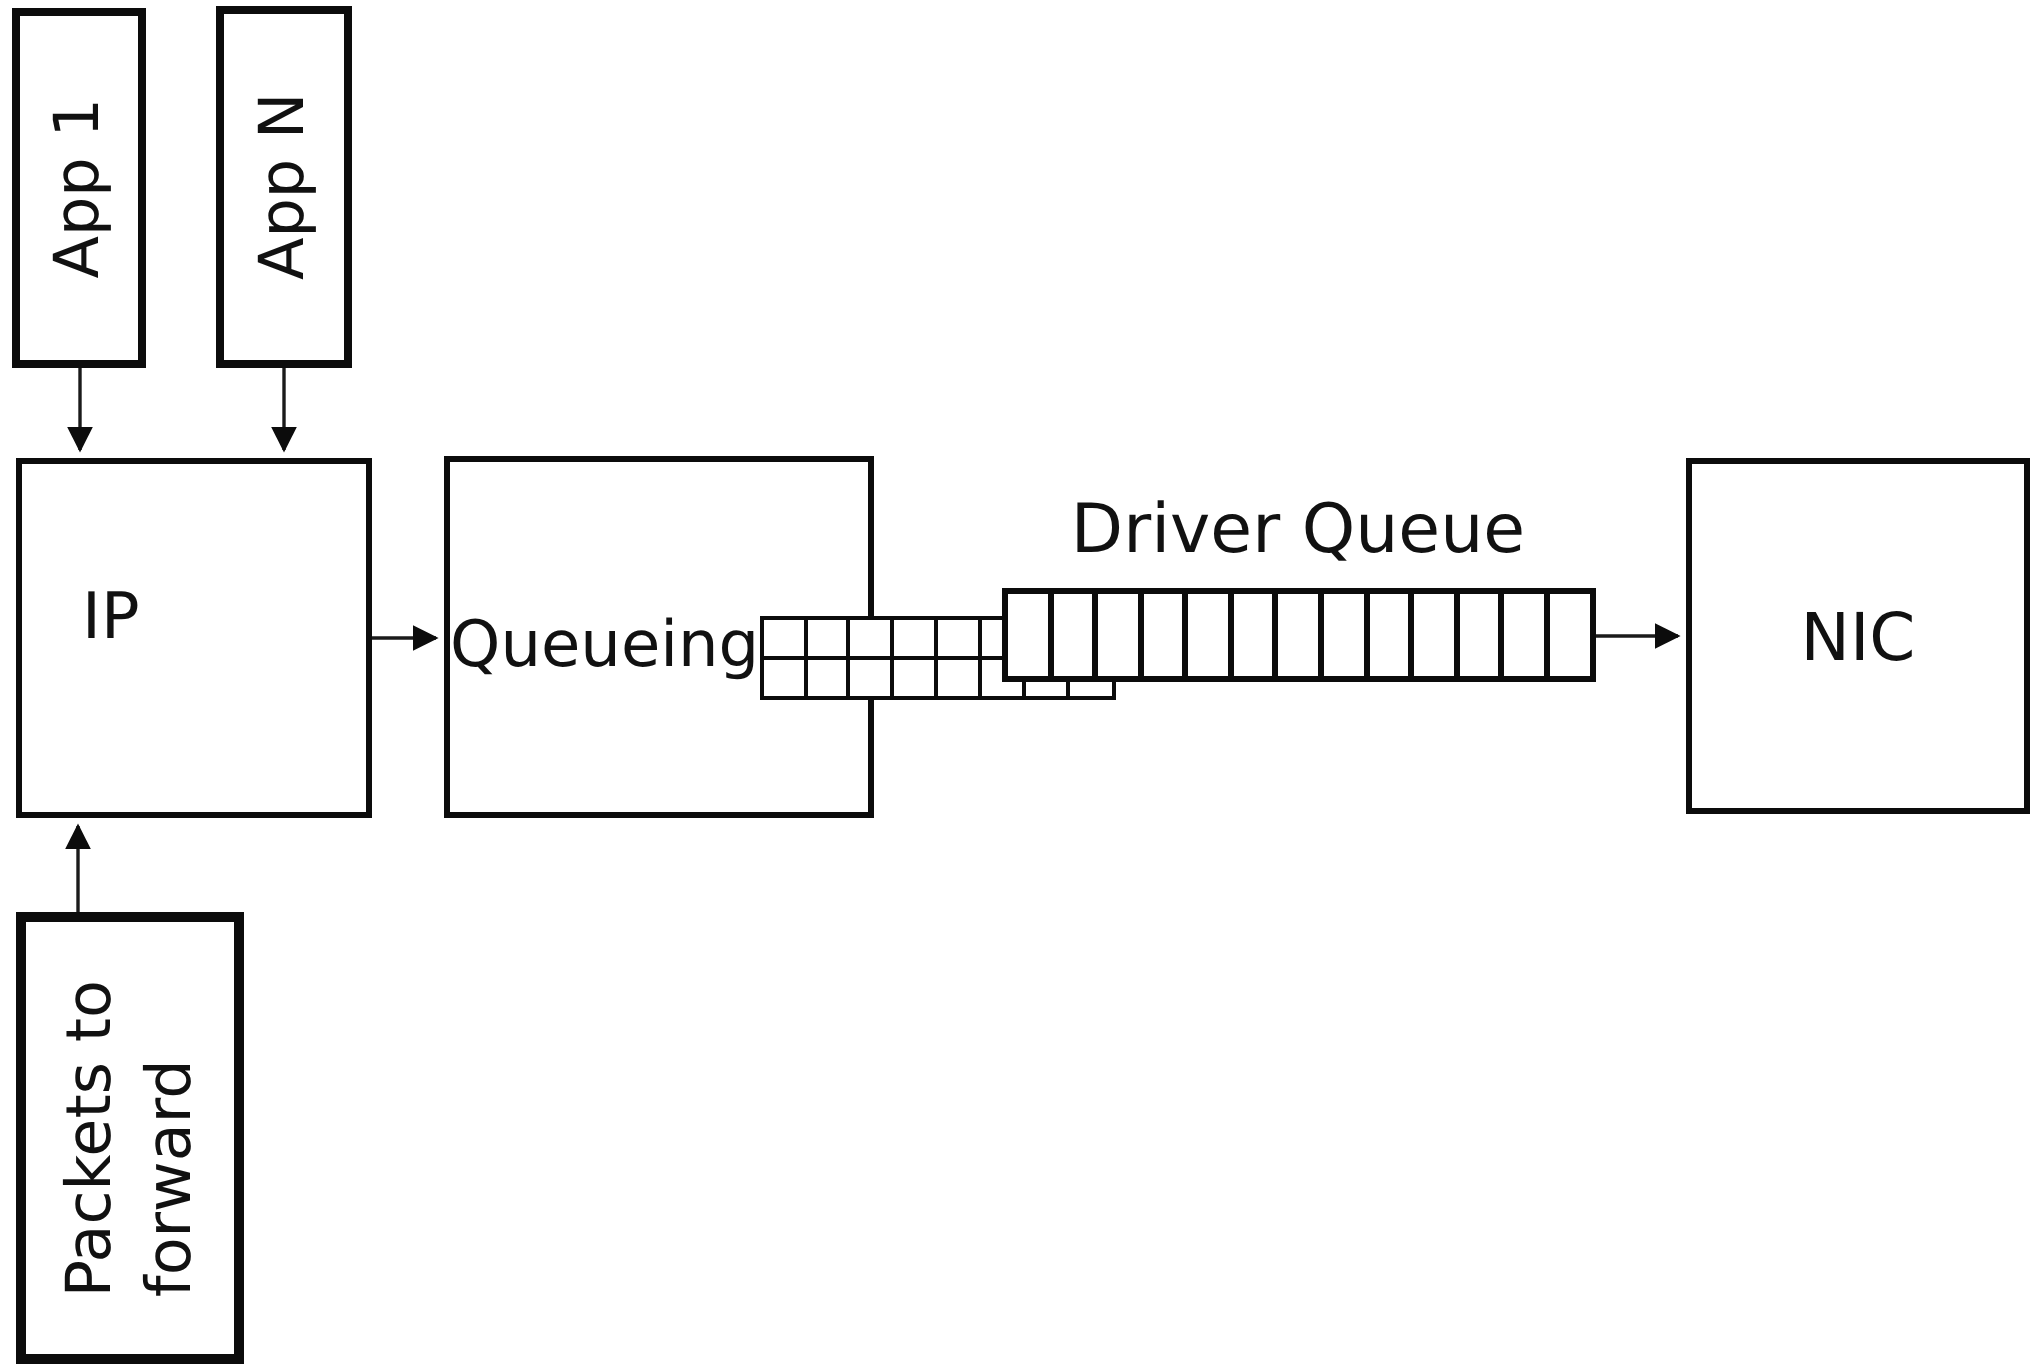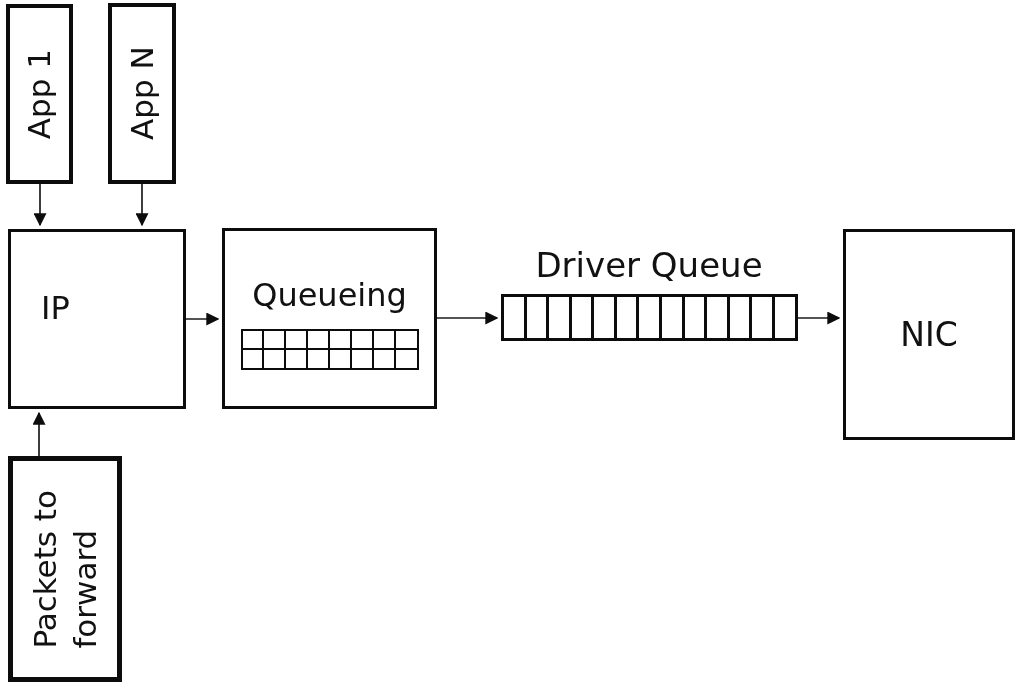--- a/index.html
+++ b/index.html
@@ -36,22 +36,22 @@
   .ip-label {
     font-size: 32px;
     line-height: 1.42;
     padding-left: 30px;
     transform: translateY(-10px);
   }
   
   .packets-box { border-width: 5px; }
   
   .qdisc-box {
-    flex-direction: column;
-    justify-content: center;
+    flex-direction: row;
+    justify-content: flex-start;
     padding-top: 8px;
   }
   .qdisc-title {
     font-size: 32px;
     line-height: 1.28;
     text-align: center;
   }
   .qdisc-grid { margin-top: 13px; }
   .qrow { display: flex; width: 178px; }
   .qrow + .qrow { margin-top: -2.5px; }
@@ -176,17 +176,17 @@
       <div class="dcell"></div>
       <div class="dcell"></div>
       <div class="dcell"></div>
       <div class="dcell"></div>
       <div class="dcell"></div>
       <div class="dcell"></div>
       <div class="dcell"></div>
       <div class="dcell"></div>
     </div>
 
-  <div class="box" style="left:843px; top:229px; width:172px; height:211px;">
+  <div class="box" style="left:843px; top:229px; width:172px; height:178px;">
     <span class="nic-label">NIC</span>
   </div>
 
 </div>
 
 </body></html>

